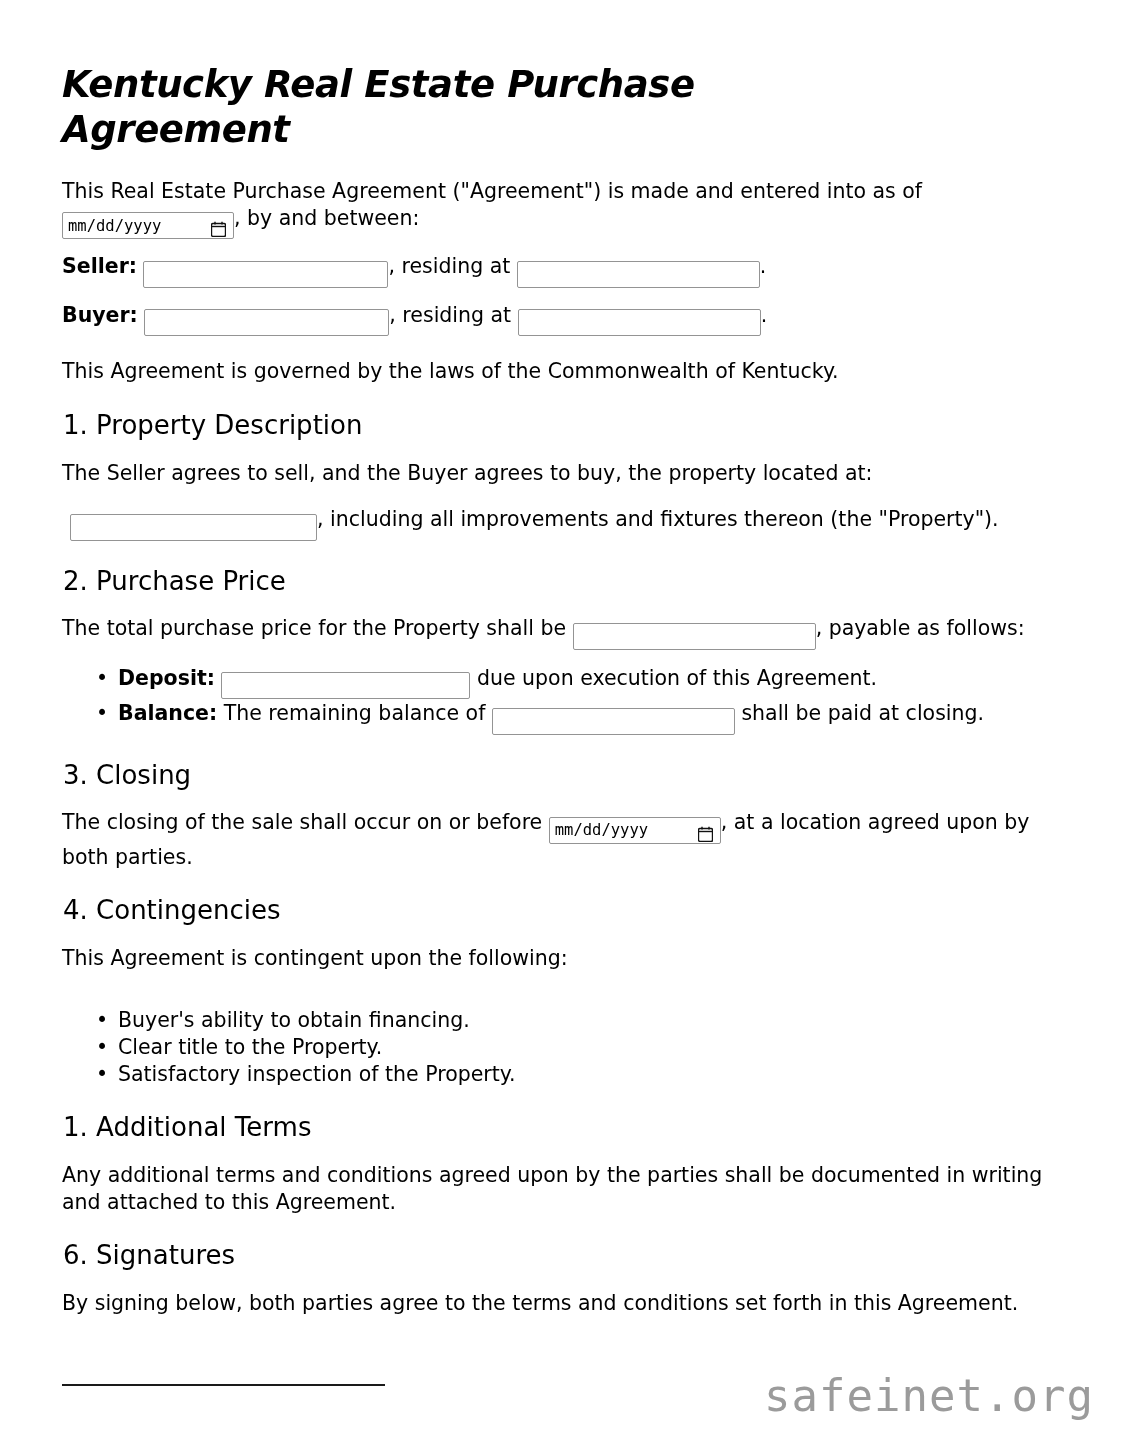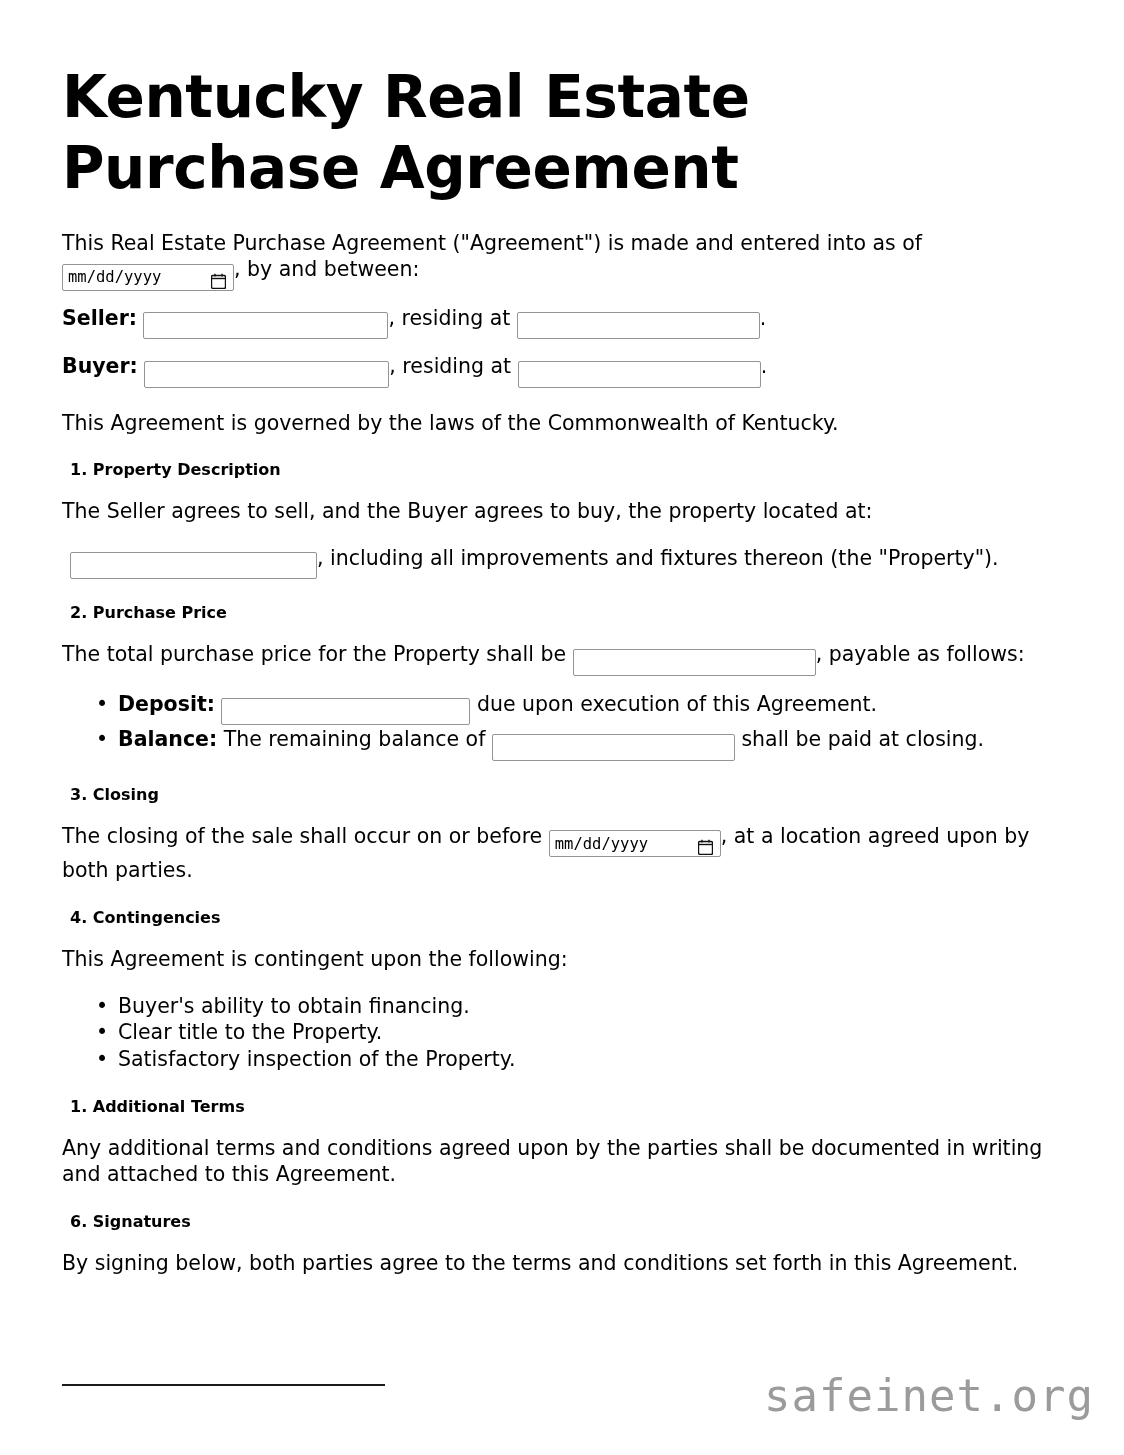--- a/index.html
+++ b/index.html
@@ -18,37 +18,38 @@
   }
   .page {
     position: absolute;
     left: 0; top: 0;
     width: 1124px;
     height: 1455px;
     box-sizing: border-box;
     padding: 62px 62px 0 62px;
   }
   h1.doc-title {
-    font-size: 58px;
+    font-size: 37px;
     line-height: 1.22;
     font-weight: bold;
     margin: 0 0 26px 0;
     letter-spacing: -0.4px;
     max-width: 800px;
+    font-style: italic;
   }
   p.para {
     font-size: 20.5px;
     line-height: 1.30;
     margin: 0 0 14px 0;
     font-weight: normal;
   }
   h2.section {
-    font-size: 16px;
-    font-weight: bold;
-    margin: 24px 0 18px 8px;
+    font-size: 26px;
+    font-weight: normal;
+    margin: 24px 0 18px 1px;
     line-height: 1.25;
   }
   .lbl-bold { font-weight: bold; }
 
   
   input.txt {
     font-family: "DejaVu Sans", "Liberation Sans", sans-serif;
     font-size: 15px;
     color: #000;
     background: #ffffff;
@@ -202,21 +203,21 @@
     <span class="datewrap"><input class="dt" type="text" value="mm/dd/yyyy" style=""><span class="cal-icon"><svg width="15" height="16" viewBox="0 0 15 16">
             <rect x="0.5" y="2.5" width="14" height="13" rx="1.5" fill="none" stroke="#111" stroke-width="1.4"></rect>
             <line x1="0.5" y1="5.5" x2="14.5" y2="5.5" stroke="#111" stroke-width="1.4"></line>
             <line x1="4" y1="0.7" x2="4" y2="3.6" stroke="#111" stroke-width="1.4"></line>
             <line x1="11" y1="0.7" x2="11" y2="3.6" stroke="#111" stroke-width="1.4"></line>
           </svg></span></span><span>, at a location agreed upon by both parties.</span>
   </p>
 
   <h2 class="section">4. Contingencies</h2>
   <p class="para">This Agreement is contingent upon the following:</p>
-  <ul class="bullets cont" style="margin-top:20px;">
+  <ul class="bullets cont" style="margin-top:36px;">
     <li>Buyer's ability to obtain financing.</li>
     <li>Clear title to the Property.</li>
     <li>Satisfactory inspection of the Property.</li>
   </ul>
 
   <h2 class="section">1. Additional Terms</h2>
   <p class="para">Any additional terms and conditions agreed upon by the parties shall be documented in writing and attached to this Agreement.</p>
 
   <h2 class="section">6. Signatures</h2>
   <p class="para">By signing below, both parties agree to the terms and conditions set forth in this Agreement.</p>

